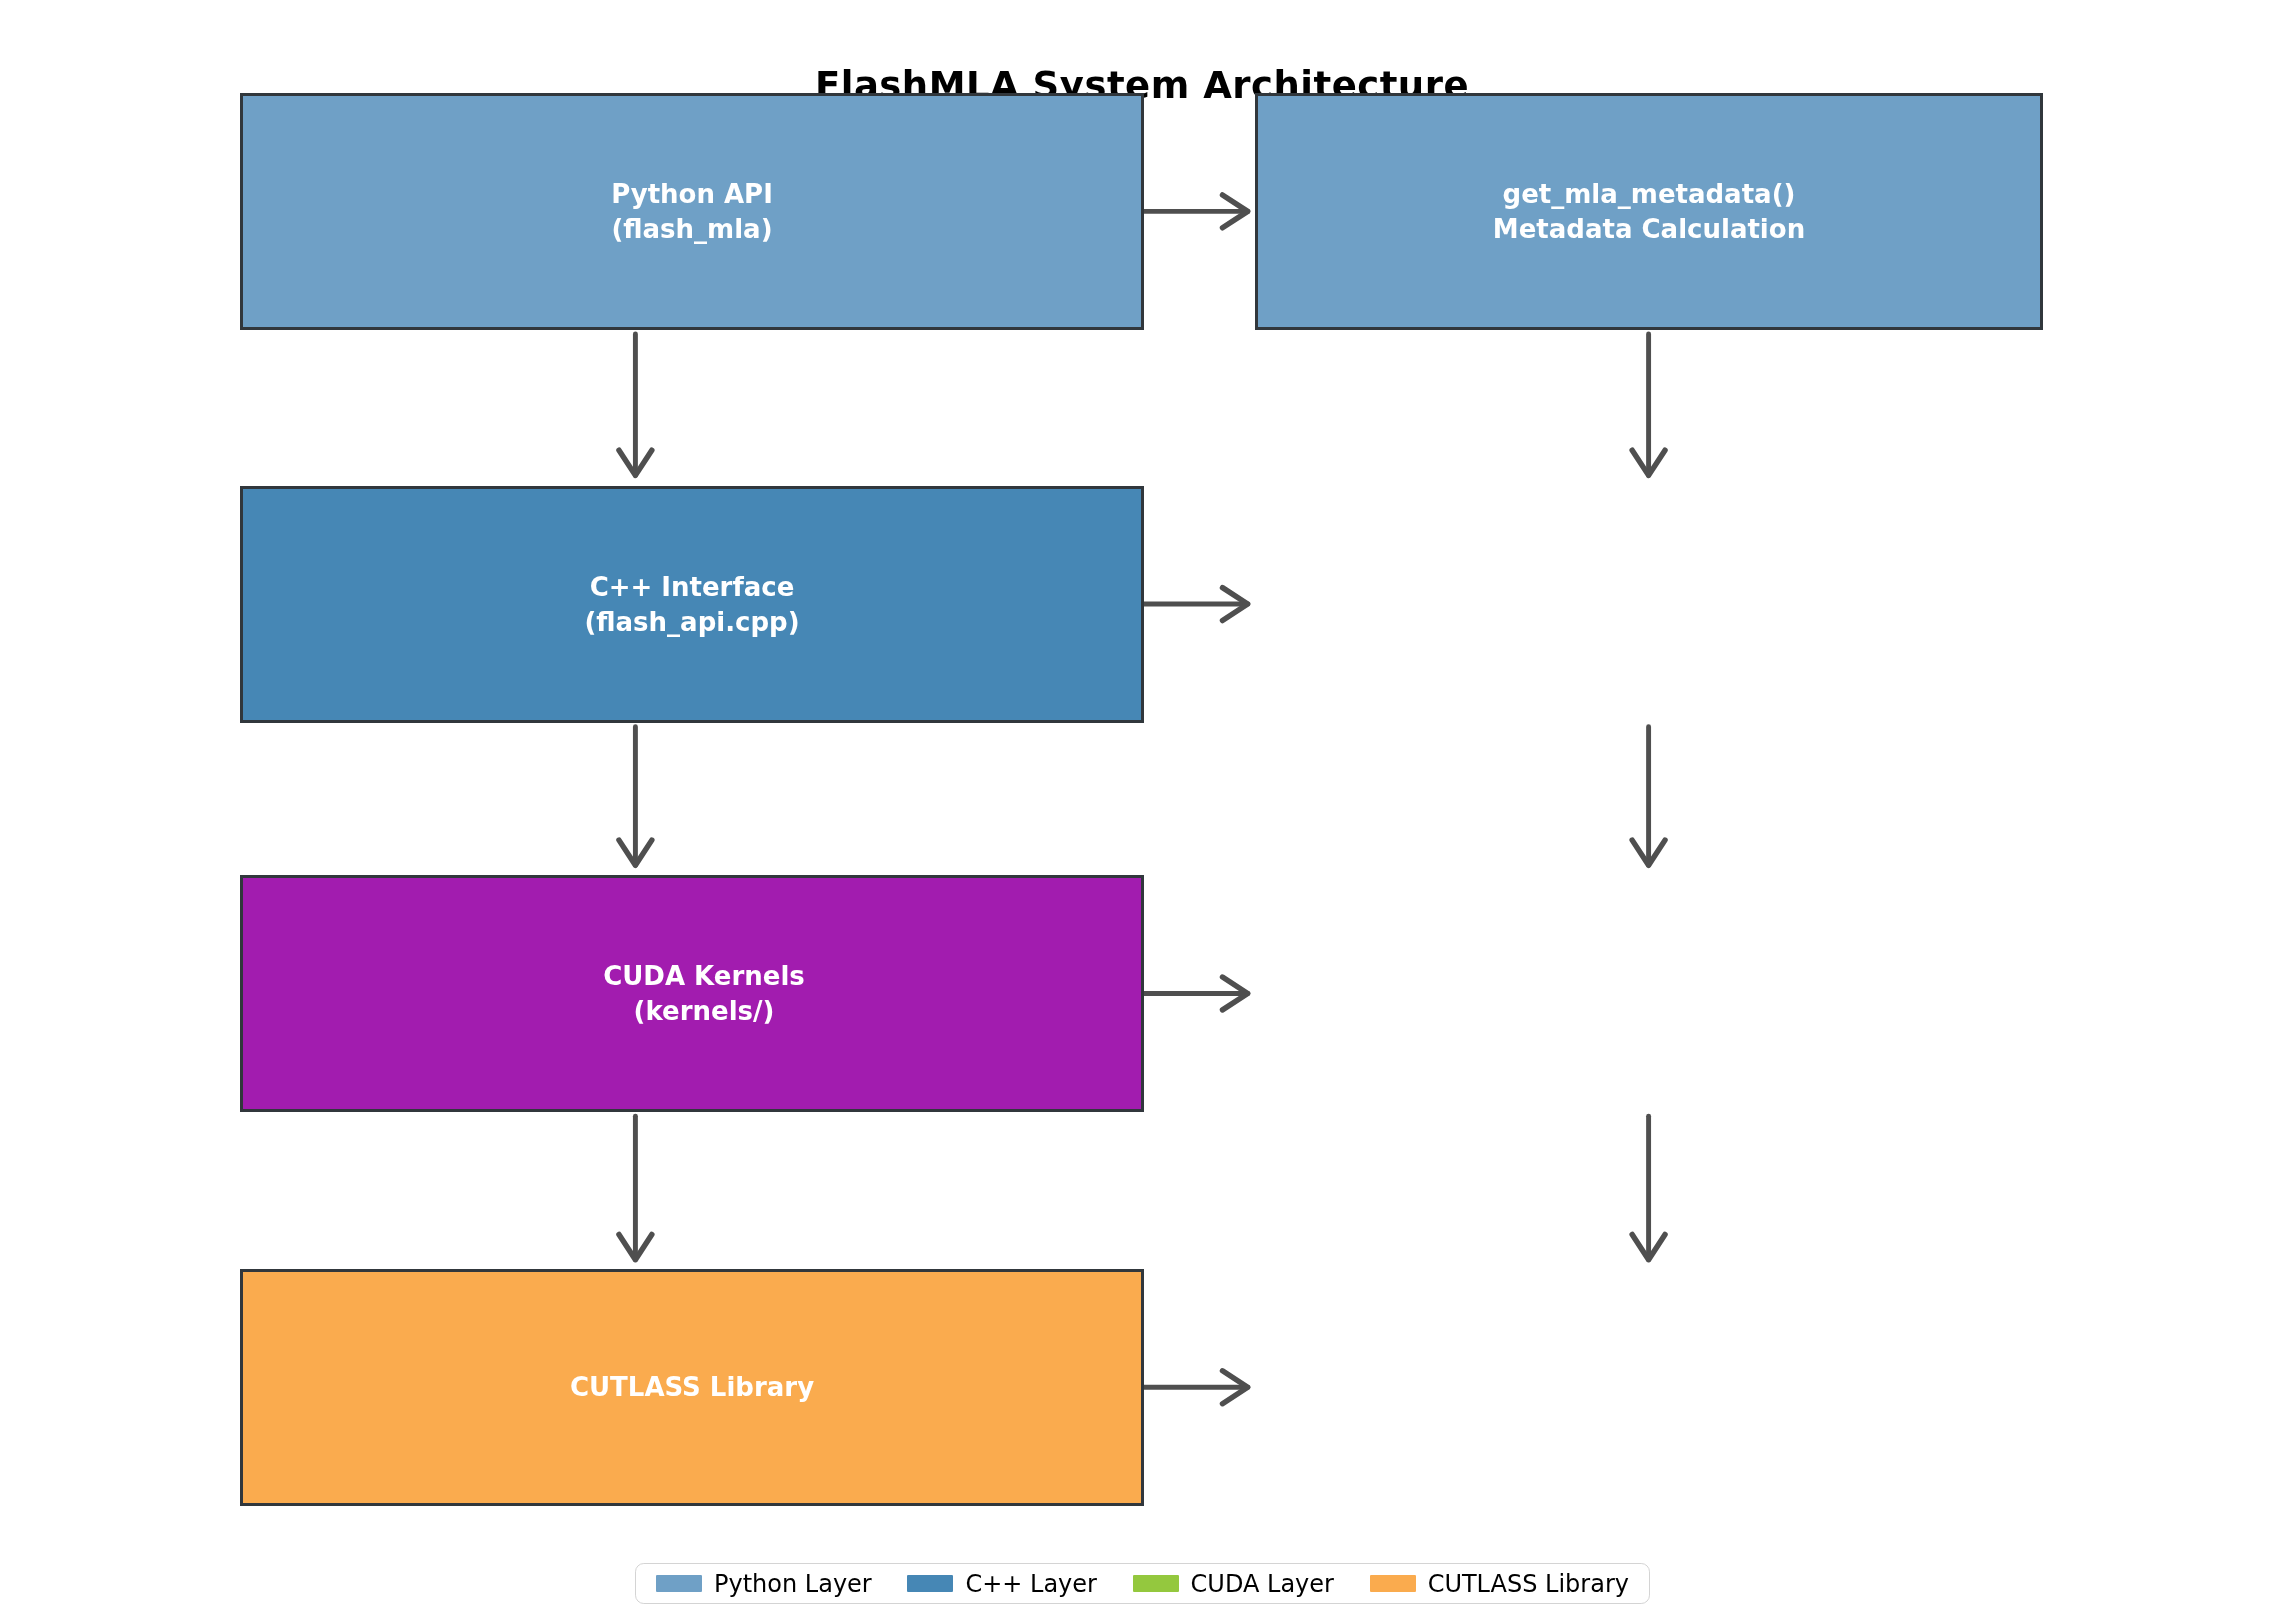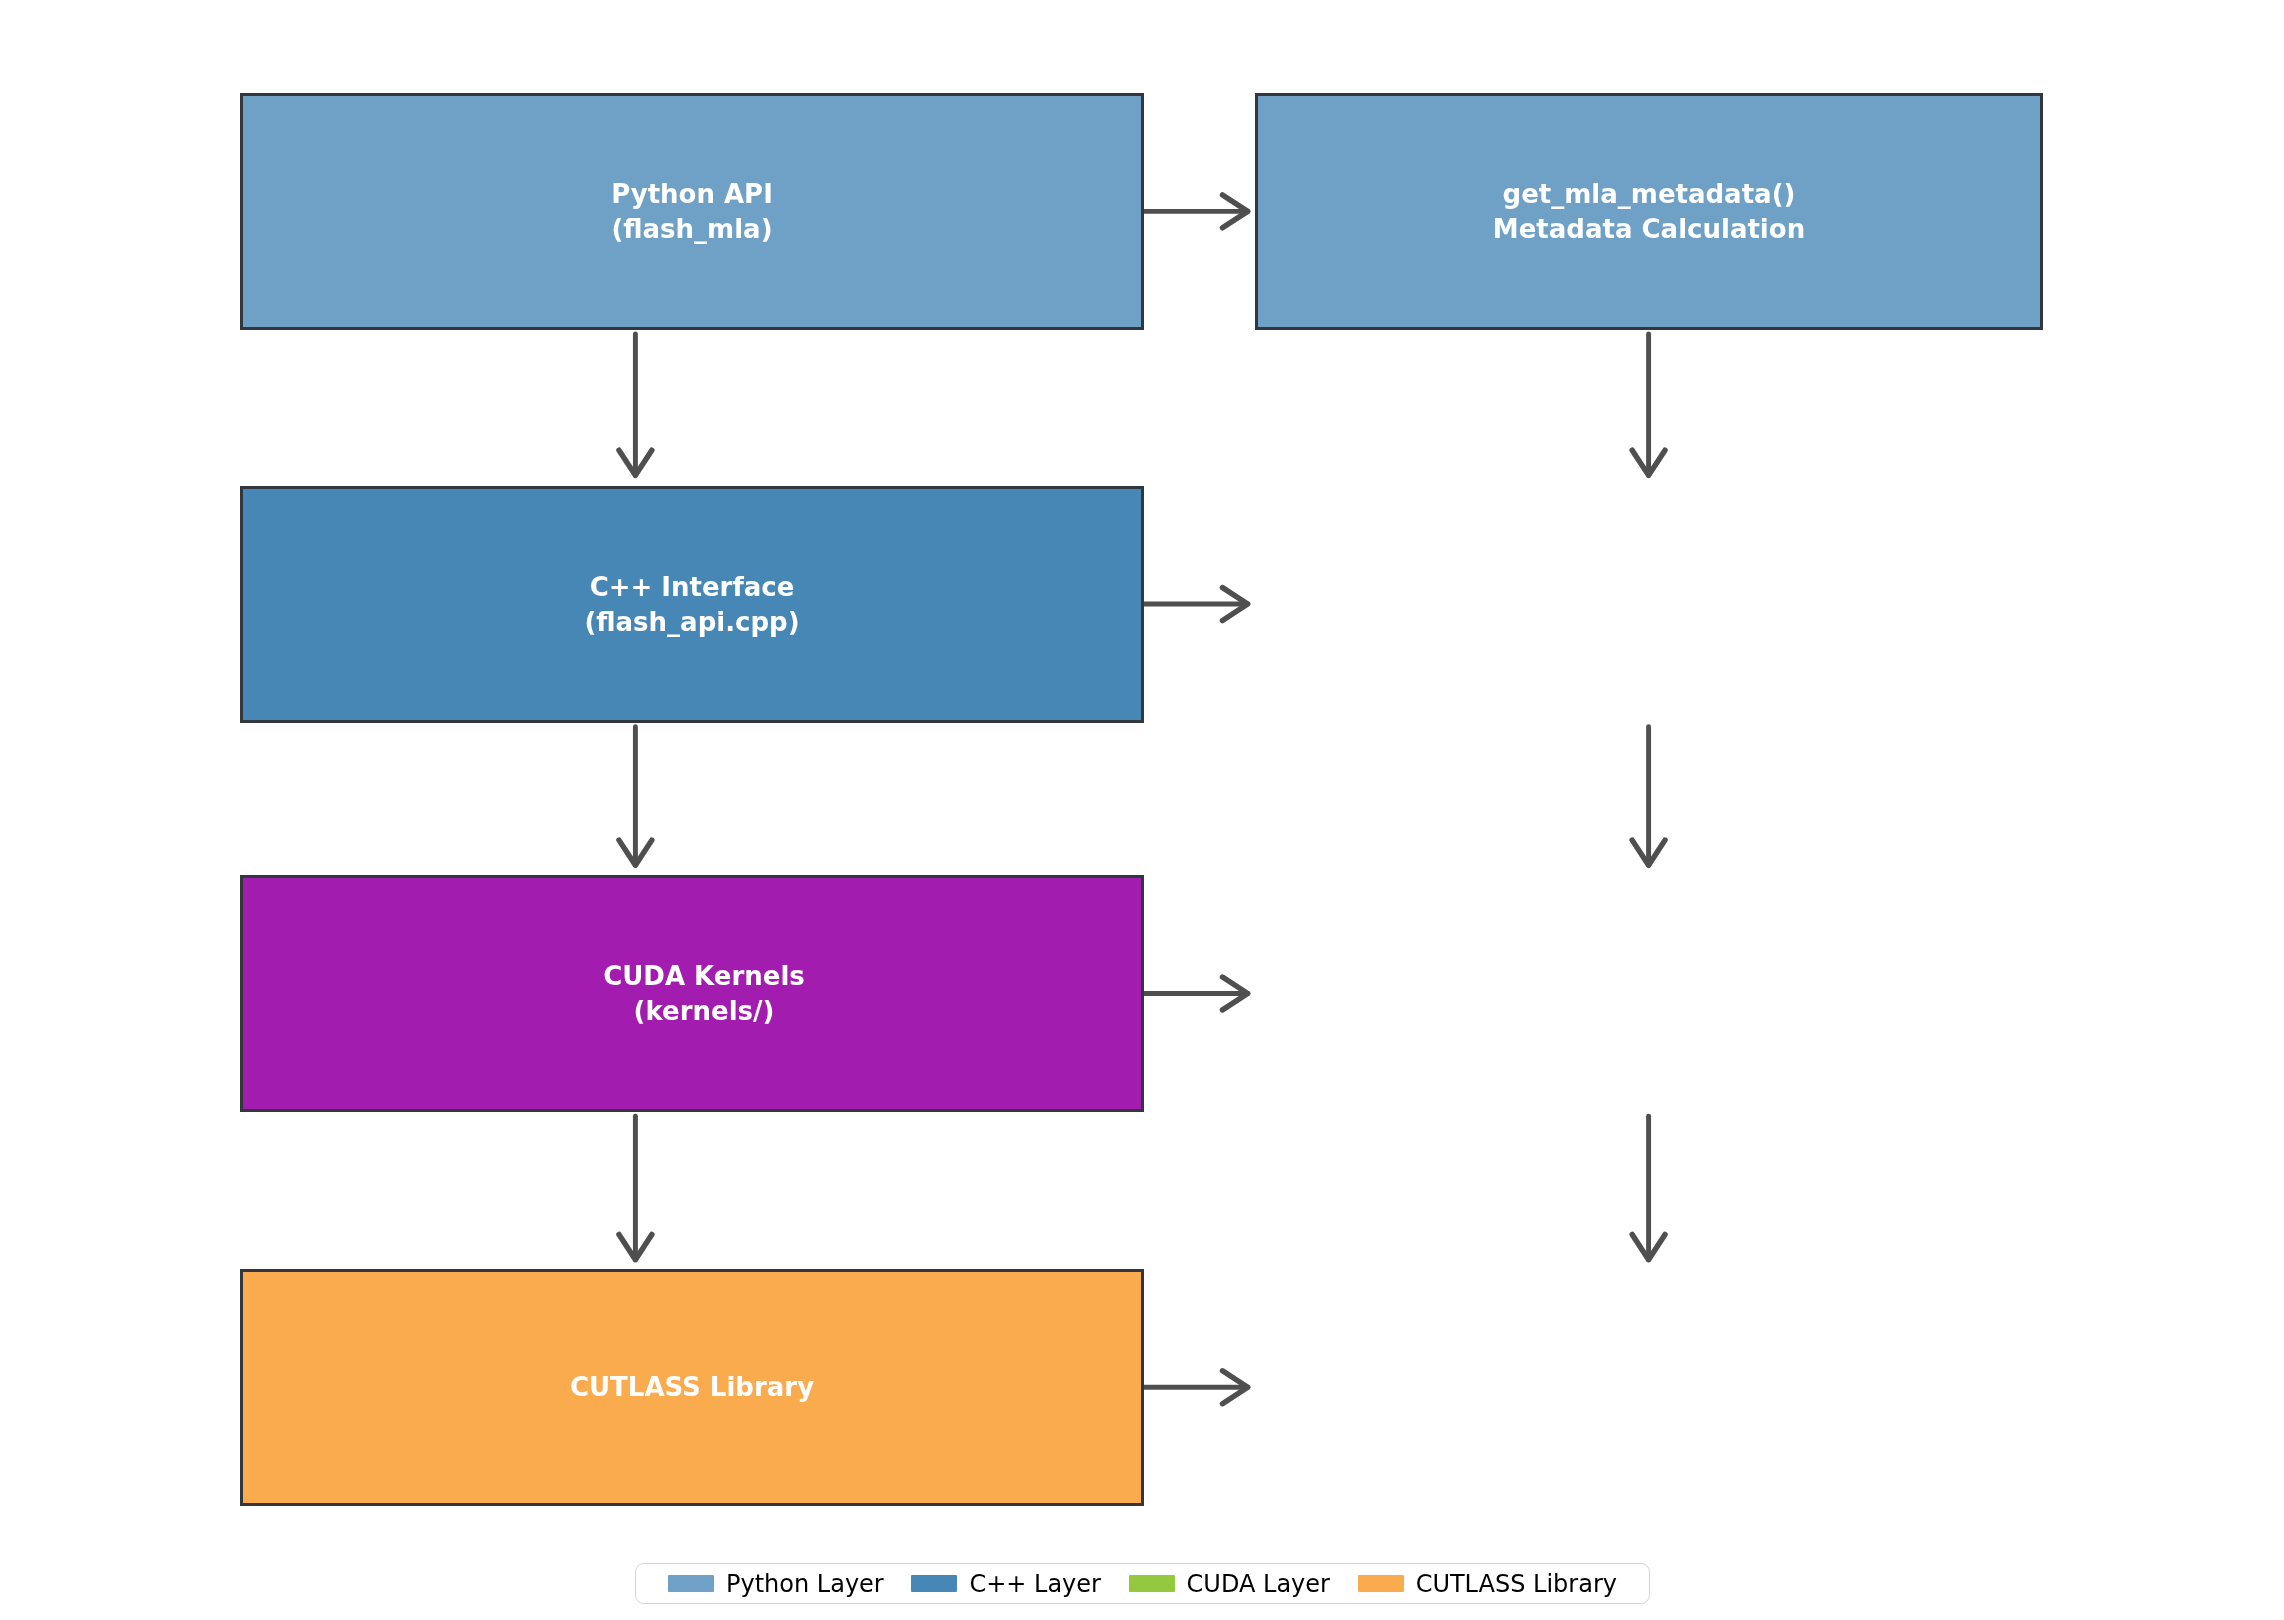--- a/index.html
+++ b/index.html
@@ -49,35 +49,36 @@
 
   
   .legend{
     position:absolute;
     left:635px;top:1563px;width:1015px;height:41px;
     box-sizing:border-box;
     background:#ffffff;
     border:1.6px solid #d4d4d4;
     border-radius:8.8px;
     display:flex;align-items:center;justify-content:space-between;
-    padding:0 32px;
+    padding:0 20px;
   }
   .legend-item{display:flex;align-items:center;gap:12px;}
   .legend-swatch{width:46px;height:16.4px;border-radius:1.1px;display:inline-block;}
   .legend-label{font-size:24px;color:#000000;white-space:nowrap;}
   .swatch-python {background:#6FA0C6;}
   .swatch-cpp    {background:#4687B5;}
   .swatch-cuda   {background:#94C83E;}
   .swatch-cutlass{background:#FAAB4E;}
 </style>
 </head>
 <body>
 
 <div class="canvas">
 
+  <div class="diagram-title">FlashMLA System Architecture</div>
 
   <svg class="arrows" width="2284" height="1620" viewBox="0 0 4170 2958">
     <defs>
       <marker id="chevron" markerUnits="userSpaceOnUse" markerWidth="140" markerHeight="140" viewBox="-70 -70 140 140" refX="0" refY="0" orient="auto">
         <path d="M -46 -30 L 0 0 L -46 30" fill="none" stroke="#4F4F4F" stroke-width="10" stroke-linecap="round" stroke-linejoin="round"></path>
       </marker>
     </defs>
 
     <line x1="1889" y1="386" x2="2278" y2="386" stroke="#4F4F4F" stroke-width="9" stroke-linecap="round" marker-end="url(#chevron)"></line>
     <line x1="1889" y1="1103" x2="2278" y2="1103" stroke="#4F4F4F" stroke-width="9" stroke-linecap="round" marker-end="url(#chevron)"></line>

